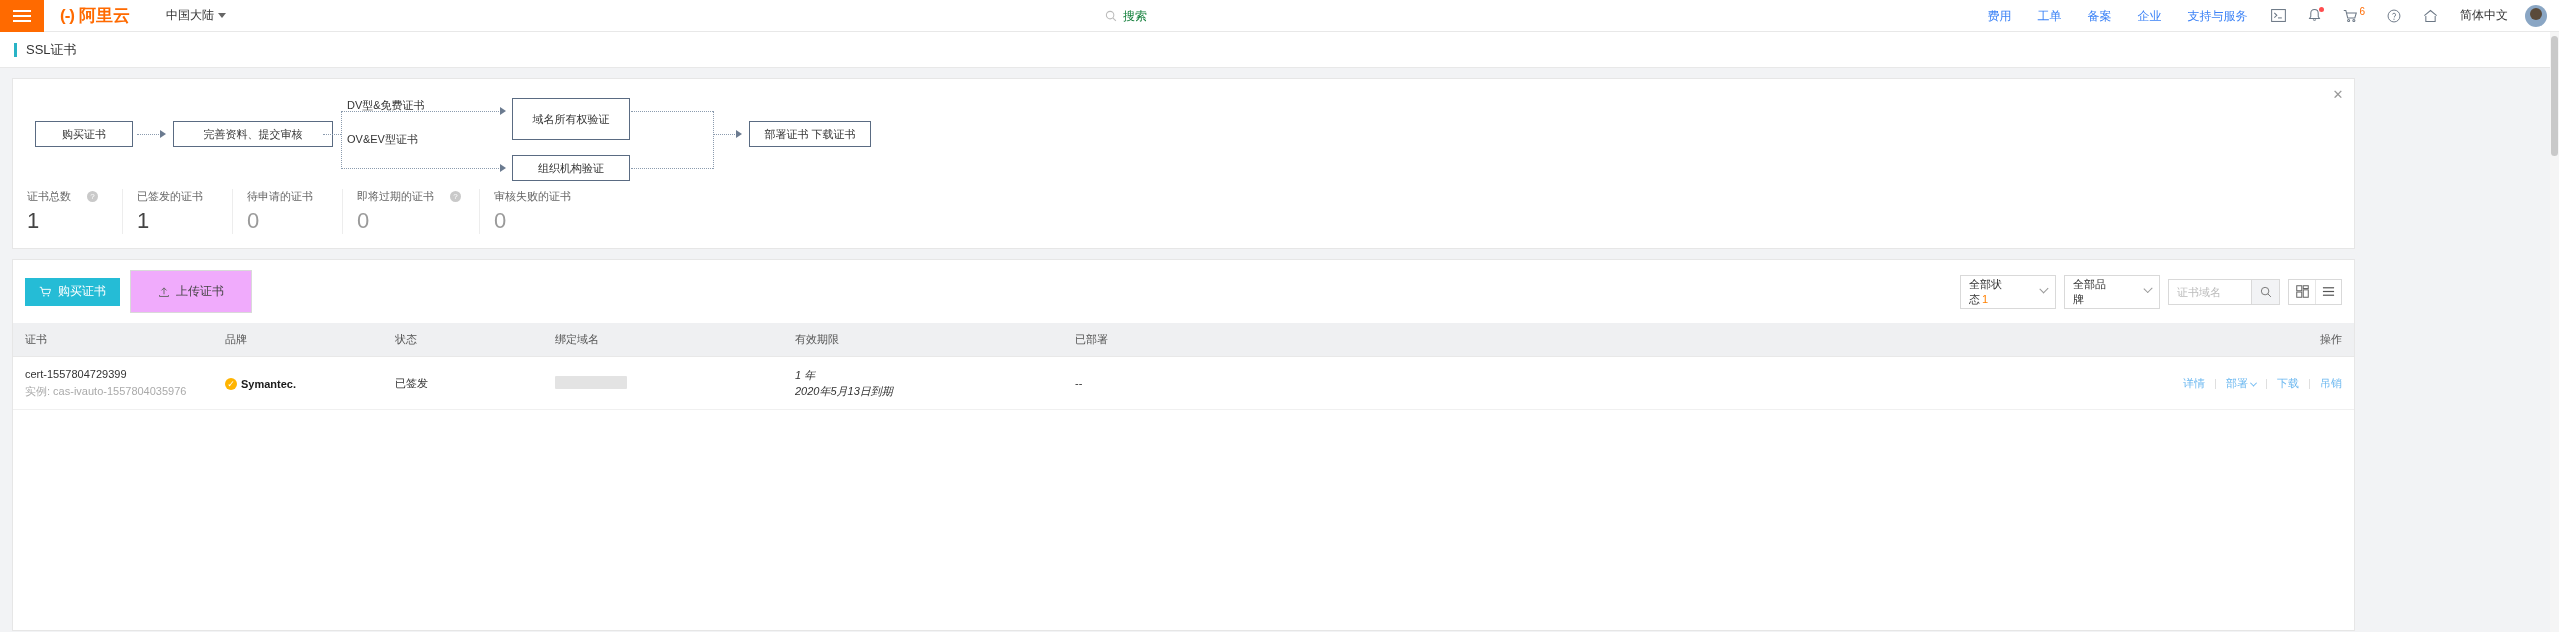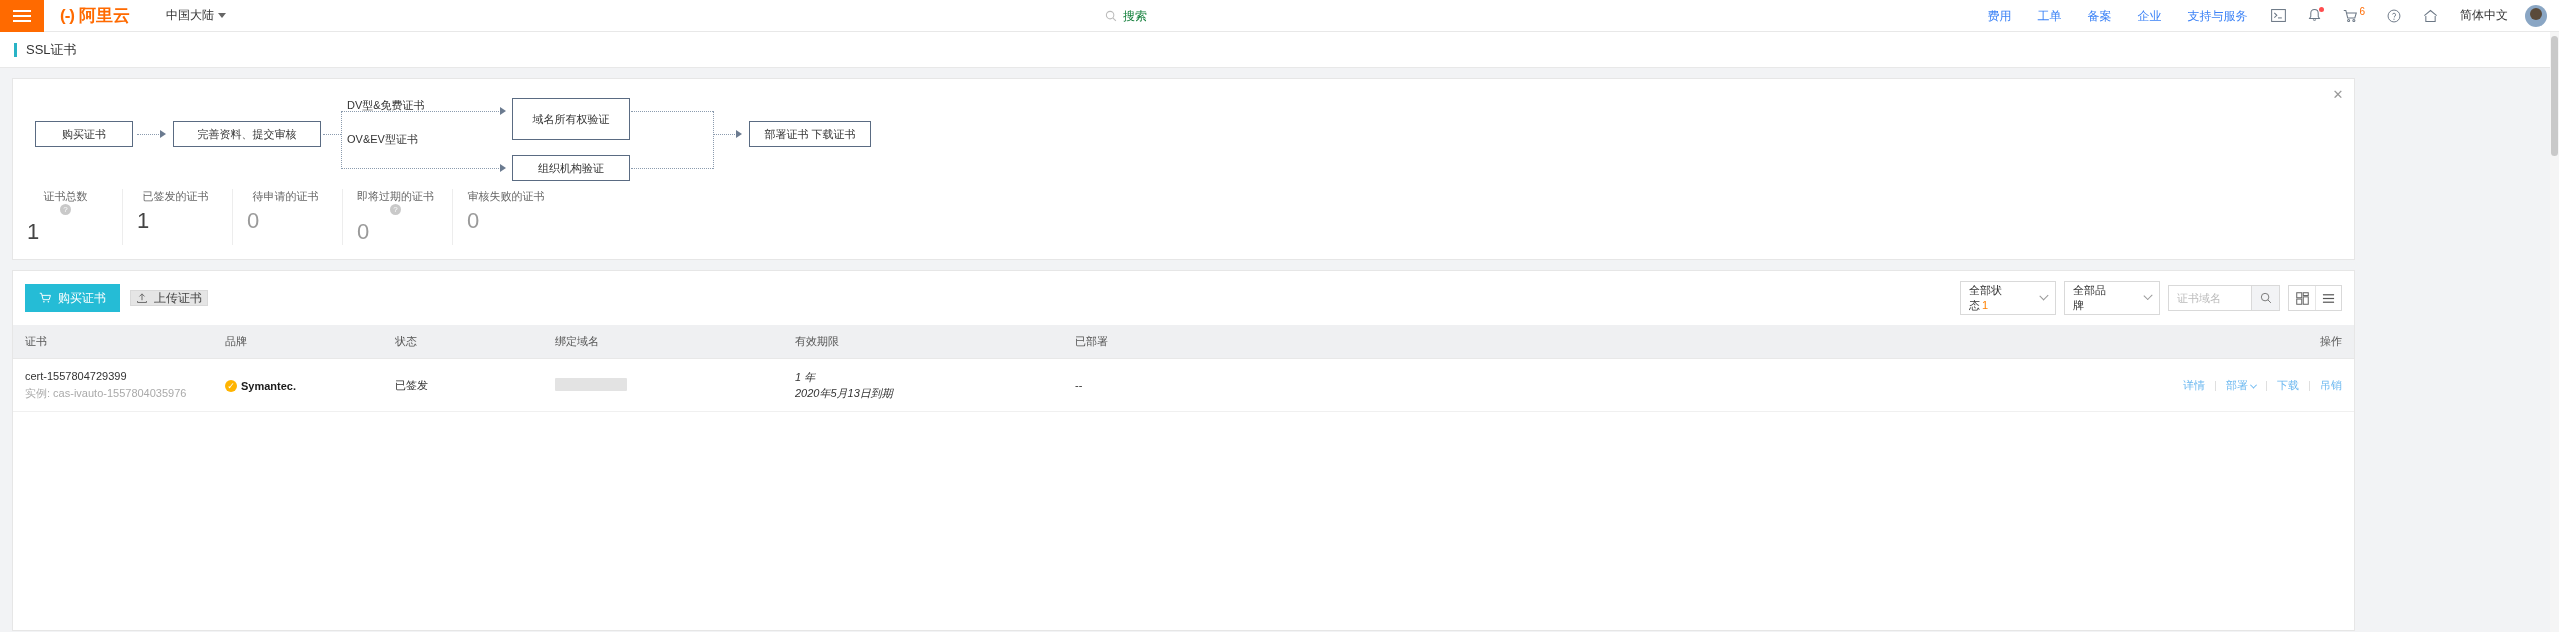--- a/index.html
+++ b/index.html
@@ -101,41 +101,41 @@
   .ahead {
     position: absolute; width: 0; height: 0;
     border-top: 4px solid transparent; border-bottom: 4px solid transparent;
     border-left: 6px solid #6b7b90;
   }
 
   
   .stats { display: flex; padding: 10px 0 14px 0; }
   .stat { flex: 0 0 auto; padding: 0 18px 0 14px; border-right: 1px solid #ededed; min-width: 110px; }
   .stat:last-child { border-right: none; }
-  .stat .lbl { font-size: 11px; color: #666; display: flex; align-items: center; gap: 0; flex-direction: column; }
+  .stat .lbl { font-size: 11px; color: #666; display: flex; align-items: center; gap: 16px; }
   .qmark {
     width: 11px; height: 11px; border-radius: 50%; background: #c9c9c9; color: #fff;
     font-size: 8px; line-height: 11px; text-align: center; cursor: pointer;
   }
   .stat .val { font-size: 22px; color: #444; margin-top: 4px; font-weight: 300; }
   .stat .val.zero { color: #9a9a9a; }
 
   
   .toolbar {
     display: flex; align-items: center; padding: 10px 12px; gap: 10px;
     background: #fff; border: 1px solid #e6e6e6; border-bottom: none;
   }
   .btn-primary {
     height: 28px; background: #25bcd6; color: #fff; font-size: 12px; border: none;
     padding: 0 14px; display: flex; align-items: center; gap: 6px; cursor: pointer;
     font-family: inherit;
   }
   .btn-ghost {
-    height: 16px; background: #e5e5e5; color: #444; font-size: 12px; border: 1px solid #d9d9d9;
-    padding: 0 5px; display: flex; align-items: center; gap: 6px; cursor: pointer;
+    height: 43px; background: #f0abfc; color: #444; font-size: 12px; border: 1px solid #d9d9d9;
+    padding: 0 27px; display: flex; align-items: center; gap: 6px; cursor: pointer;
     font-family: inherit;
   }
   .tb-right { margin-left: auto; display: flex; align-items: center; gap: 8px; }
   .select {
     height: 34px; min-width: 85px; border: 1px solid #d9d9d9; background: #fff;
     display: flex; align-items: center; justify-content: space-between; padding: 0 8px;
     font-size: 11px; color: #333; cursor: pointer; gap: 32px;
   }
   .sel-num { color: #ff8000; margin-left: 2px; }
   .chev {
@@ -298,21 +298,21 @@
 
     <div class="card">
       <div class="notice">
         <div class="notice-close">✕</div>
 
         <div class="flow">
           <div class="fbox" style="left:8px; top:24px; width:98px; height:26px;">购买证书</div>
           <div class="darrow" style="left:110px; top:37px; width:24px;"></div>
           <div class="ahead" style="left:133px; top:33px;"></div>
 
-          <div class="fbox" style="left:146px; top:24px; width:148px; height:26px;">完善资料、提交审核</div>
+          <div class="fbox" style="left:146px; top:24px; width:160px; height:26px;">完善资料、提交审核</div>
 
           <div class="darrow" style="left:296px; top:37px; width:18px;"></div>
           <div class="dvert" style="left:314px; top:14px; height:58px;"></div>
 
           <div class="flabel" style="left:320px; top:1px;">DV型&amp;免费证书</div>
           <div class="darrow" style="left:314px; top:14px; width:160px;"></div>
           <div class="ahead" style="left:473px; top:10px;"></div>
 
           <div class="flabel" style="left:320px; top:35px;">OV&amp;EV型证书</div>
           <div class="darrow" style="left:314px; top:71px; width:160px;"></div>

